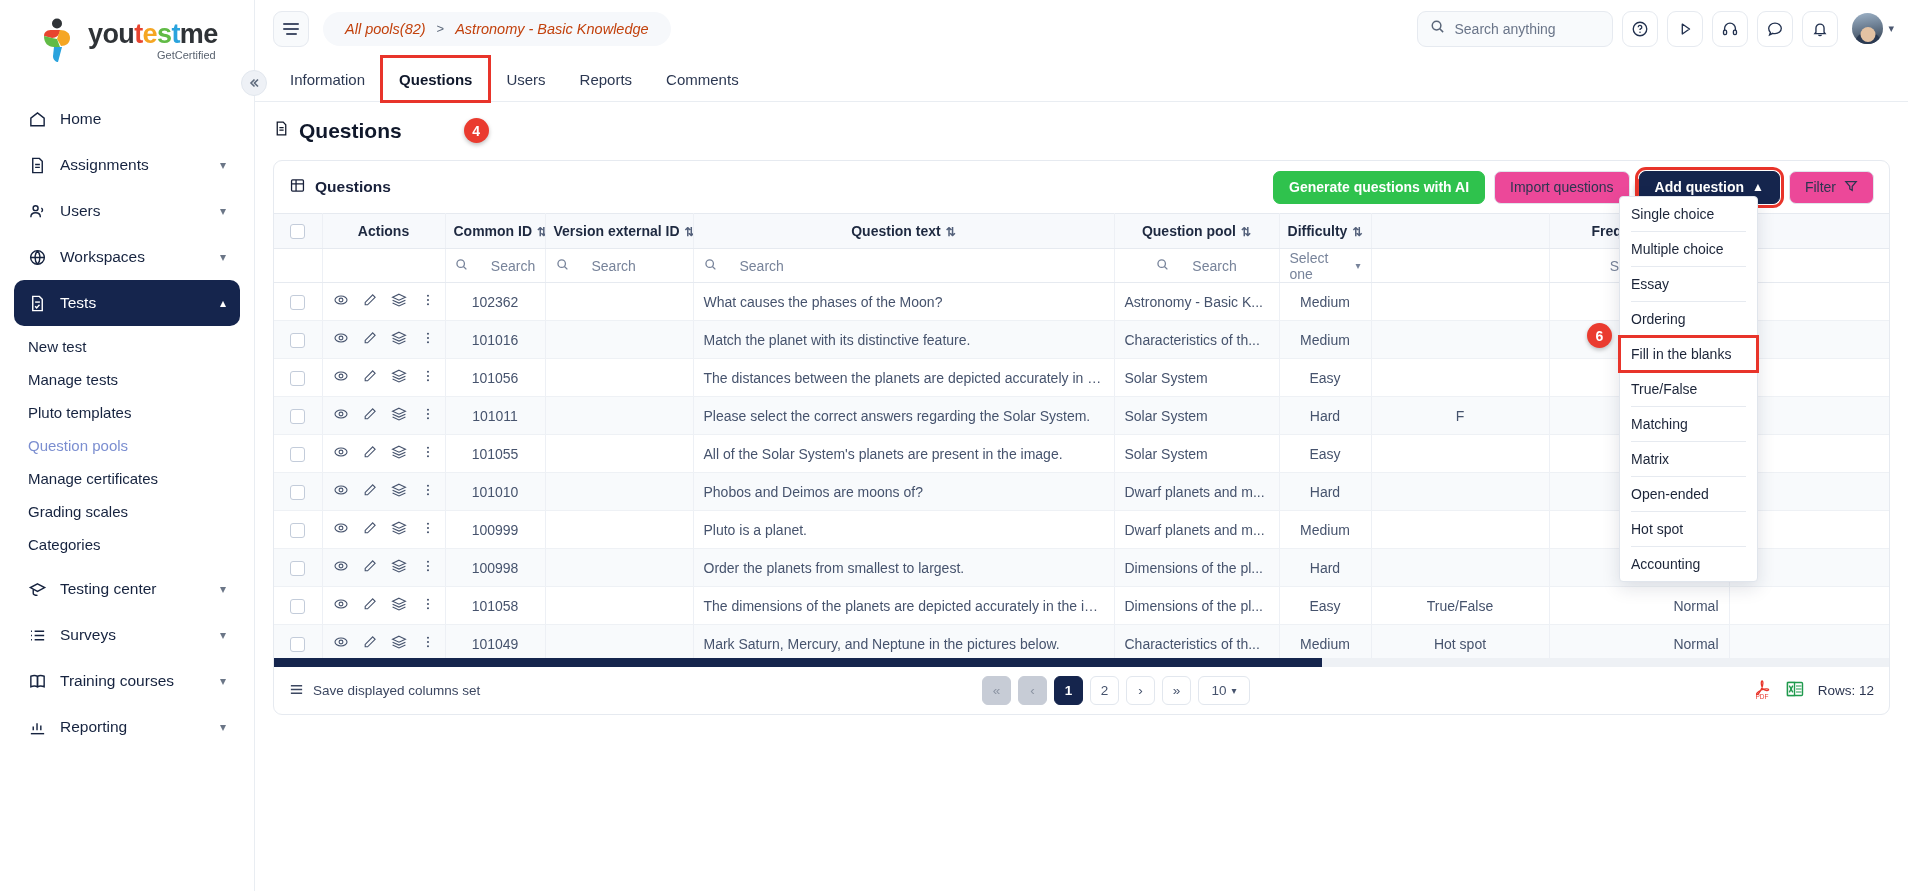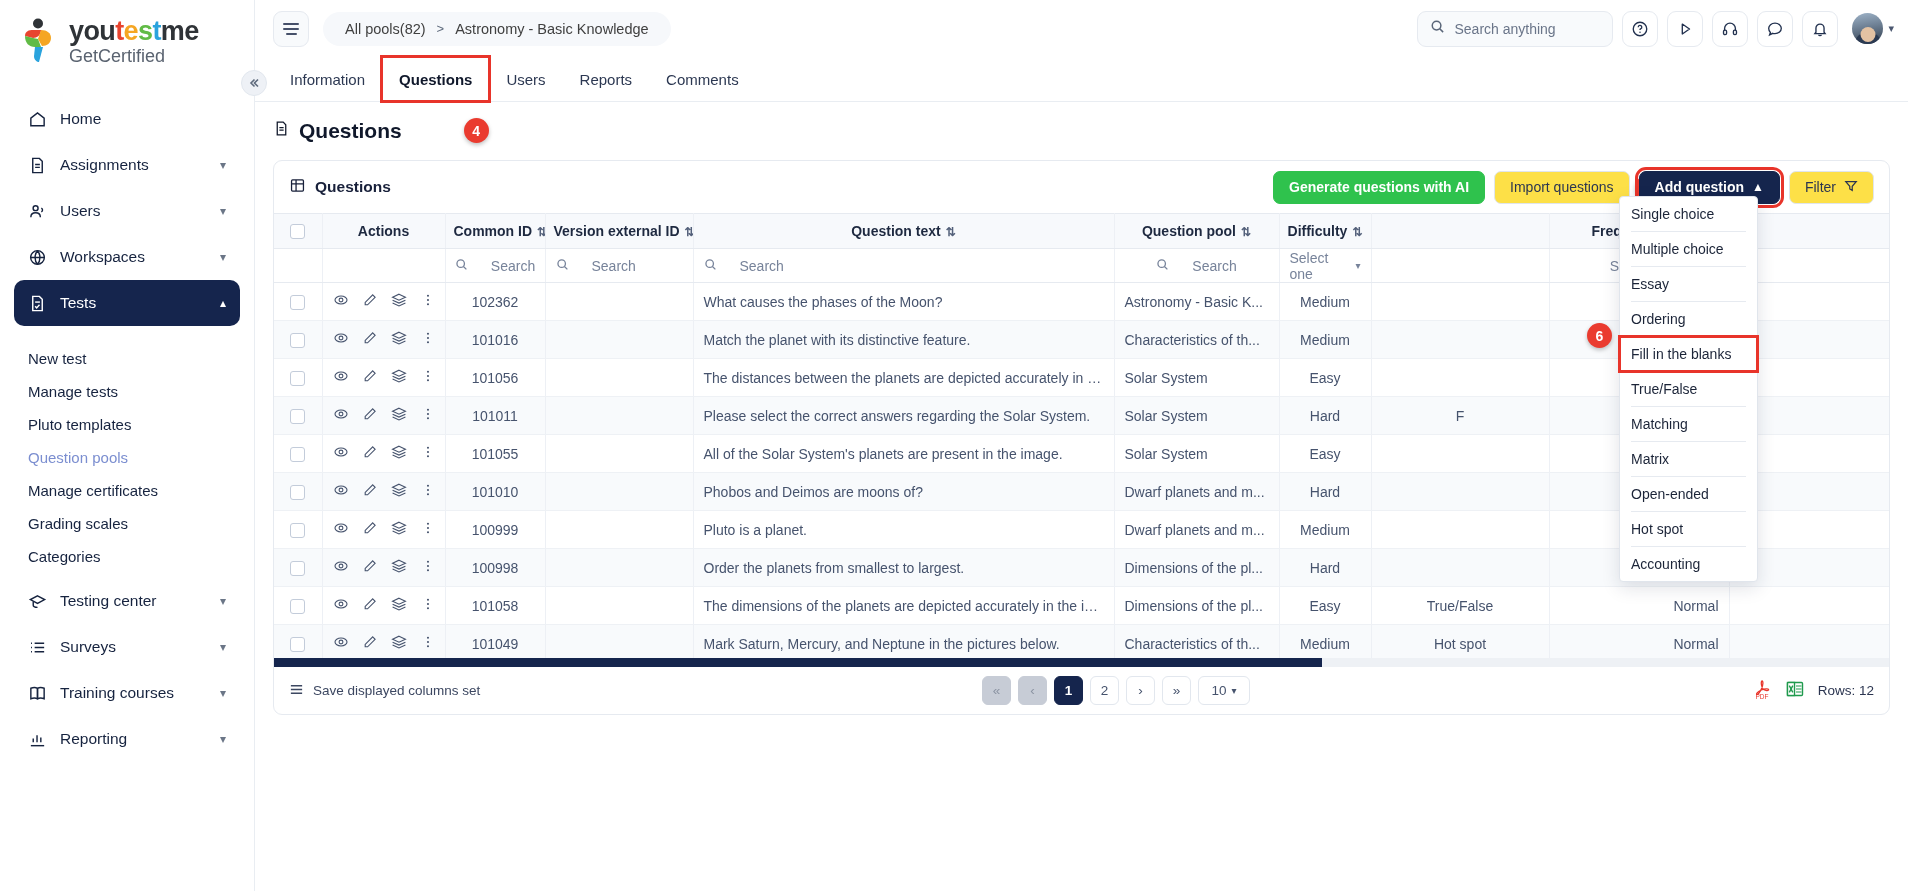--- a/index.html
+++ b/index.html
@@ -12,31 +12,31 @@
   }
   .app { display: flex; width: 1908px; height: 891px; position: relative; }
 
   
   .sidebar {
     width: 255px; height: 891px; background: #ffffff;
     border-right: 1px solid #e9edf2;
     display: flex; flex-direction: column;
     flex: 0 0 255px; position: relative; z-index: 5;
   }
-  .logo-wrap { height: 82px; display: flex; align-items: center; padding-left: 19px; }
+  .logo-wrap { height: 82px; display: flex; align-items: center; padding-left: 38px; }
   .logo-mark { width: 42px; height: 46px; position: relative; flex: 0 0 42px; }
   .logo-text { margin-left: 8px; line-height: 1; }
   .logo-word { font-size: 27px; font-weight: bold; letter-spacing: -0.6px; }
   .logo-word .c-you { color: #2f3337; }
   .logo-word .c-t1 { color: #e8442f; }
   .logo-word .c-e { color: #f5a623; }
   .logo-word .c-s { color: #61bb46; }
   .logo-word .c-t2 { color: #2aa3dd; }
   .logo-word .c-me { color: #2f3337; }
-  .logo-sub { font-size: 18px; color: #5a6370; margin-top: 2px; padding-right: 2px;}
+  .logo-sub { font-size: 11px; color: #5a6370; text-align: right; margin-top: 2px; padding-right: 2px;}
 
   .collapse-btn {
     position: absolute; left: 241px; top: 70px;
     width: 26px; height: 26px; border-radius: 50%;
     background: #eef1f6; border: 1px solid #e2e7ee;
     display: flex; align-items: center; justify-content: center;
     font-size: 13px; color: #5f6b7d; z-index: 20; cursor: pointer;
   }
 
   .nav { padding: 14px 14px 0 14px; flex: 1; overflow: hidden; }
@@ -69,21 +69,21 @@
   .hamburger span:nth-child(1){ width:16px; }
   .hamburger span:nth-child(2){ width:16px; }
   .hamburger span:nth-child(3){ width:11px; }
 
   .breadcrumb {
     margin-left: 14px; height: 34px; border-radius: 17px; background:#f6f8fb;
     display: flex; align-items: center; padding: 0 22px; gap: 11px;
     font-size: 14.5px; color: #3171f0;
   }
   .breadcrumb .sep { color: #5f6b7d; font-size: 13px; }
-  .breadcrumb a { color: #404040; text-decoration: none; cursor: pointer; }
+  .breadcrumb a { color: #c2410c; text-decoration: none; cursor: pointer; font-style: italic; }
 
   .topbar-right { margin-left: auto; display: flex; align-items: center; gap: 9px; }
   .searchbox {
     width: 196px; height: 36px; border: 1px solid #e6eaf0; border-radius: 9px;
     background: #f8fafc; display: flex; align-items: center; padding: 0 12px; gap: 9px;
   }
   .searchbox input {
     border: none; background: transparent; outline: none;
     font-size: 14px; color: #55617a; width: 100%; font-family: inherit;
   }
@@ -128,21 +128,21 @@
   
   .card {
     margin-top: 17px; border: 1px solid #e6eaf0; border-radius: 9px;
     background: #fff; height: 555px; display: flex; flex-direction: column; overflow: visible; position: relative;
   }
   .card-head { height: 52px; display: flex; align-items: center; padding: 0 15px; gap: 10px; flex:0 0 52px;}
   .card-title { font-size: 15.5px; font-weight: bold; color: #18203a; display:flex; align-items:center; gap:9px;}
   .card-actions { margin-left: auto; display: flex; align-items: center; gap: 9px; position: relative; }
   .btn {
     height: 33px; border-radius: 7px; display: flex; align-items: center; justify-content:center;
-    padding: 0 15px; font-size: 14px; cursor: pointer; border: 1px solid #e0e5ec; background:#fde047; color:#2b3550;
+    padding: 0 15px; font-size: 14px; cursor: pointer; border: 1px solid #e0e5ec; background:#ec4899; color:#2b3550;
     gap: 8px; white-space: nowrap;
   }
   .btn.green { background: #2fc24d; border-color: #2fc24d; color: #fff; font-weight: bold; }
   .btn.dark { background: #15254d; border-color: #15254d; color: #fff; font-weight: bold; }
   .btn.redring { outline: 3px solid #e8342a; outline-offset: 1px; }
 
   .step-float { width: 25px; height: 25px; border-radius: 50%; background: #ea3b2f; color:#fff;
     font-size: 14px; font-weight: bold; display:flex; align-items:center; justify-content:center;
     box-shadow: 0 2px 4px rgba(0,0,0,0.25); position:absolute; }
 
@@ -288,21 +288,21 @@
           <svg width="19" height="19" viewBox="0 0 20 20" fill="none" stroke="currentColor" stroke-width="1.5">
               <path d="M5 2.5h7l3 3v12H5Z"></path>
               <path d="M7.5 8.5h5"></path>
               <path d="M7.5 13l1.6 1.6 3-3.2"></path>
             </svg>
         </span>
         <span class="label">Tests</span>
         <span class="chev">▴</span>
       </div>
 
-      <div style="padding-top:16px;">
+      <div style="padding-top:4px;">
         <div class="subnav-item">
             <span>New test</span>
           </div>
         <div class="subnav-item">
             <span>Manage tests</span>
           </div>
         <div class="subnav-item">
             <span>Pluto templates</span>
           </div>
         <div class="subnav-item selected">

